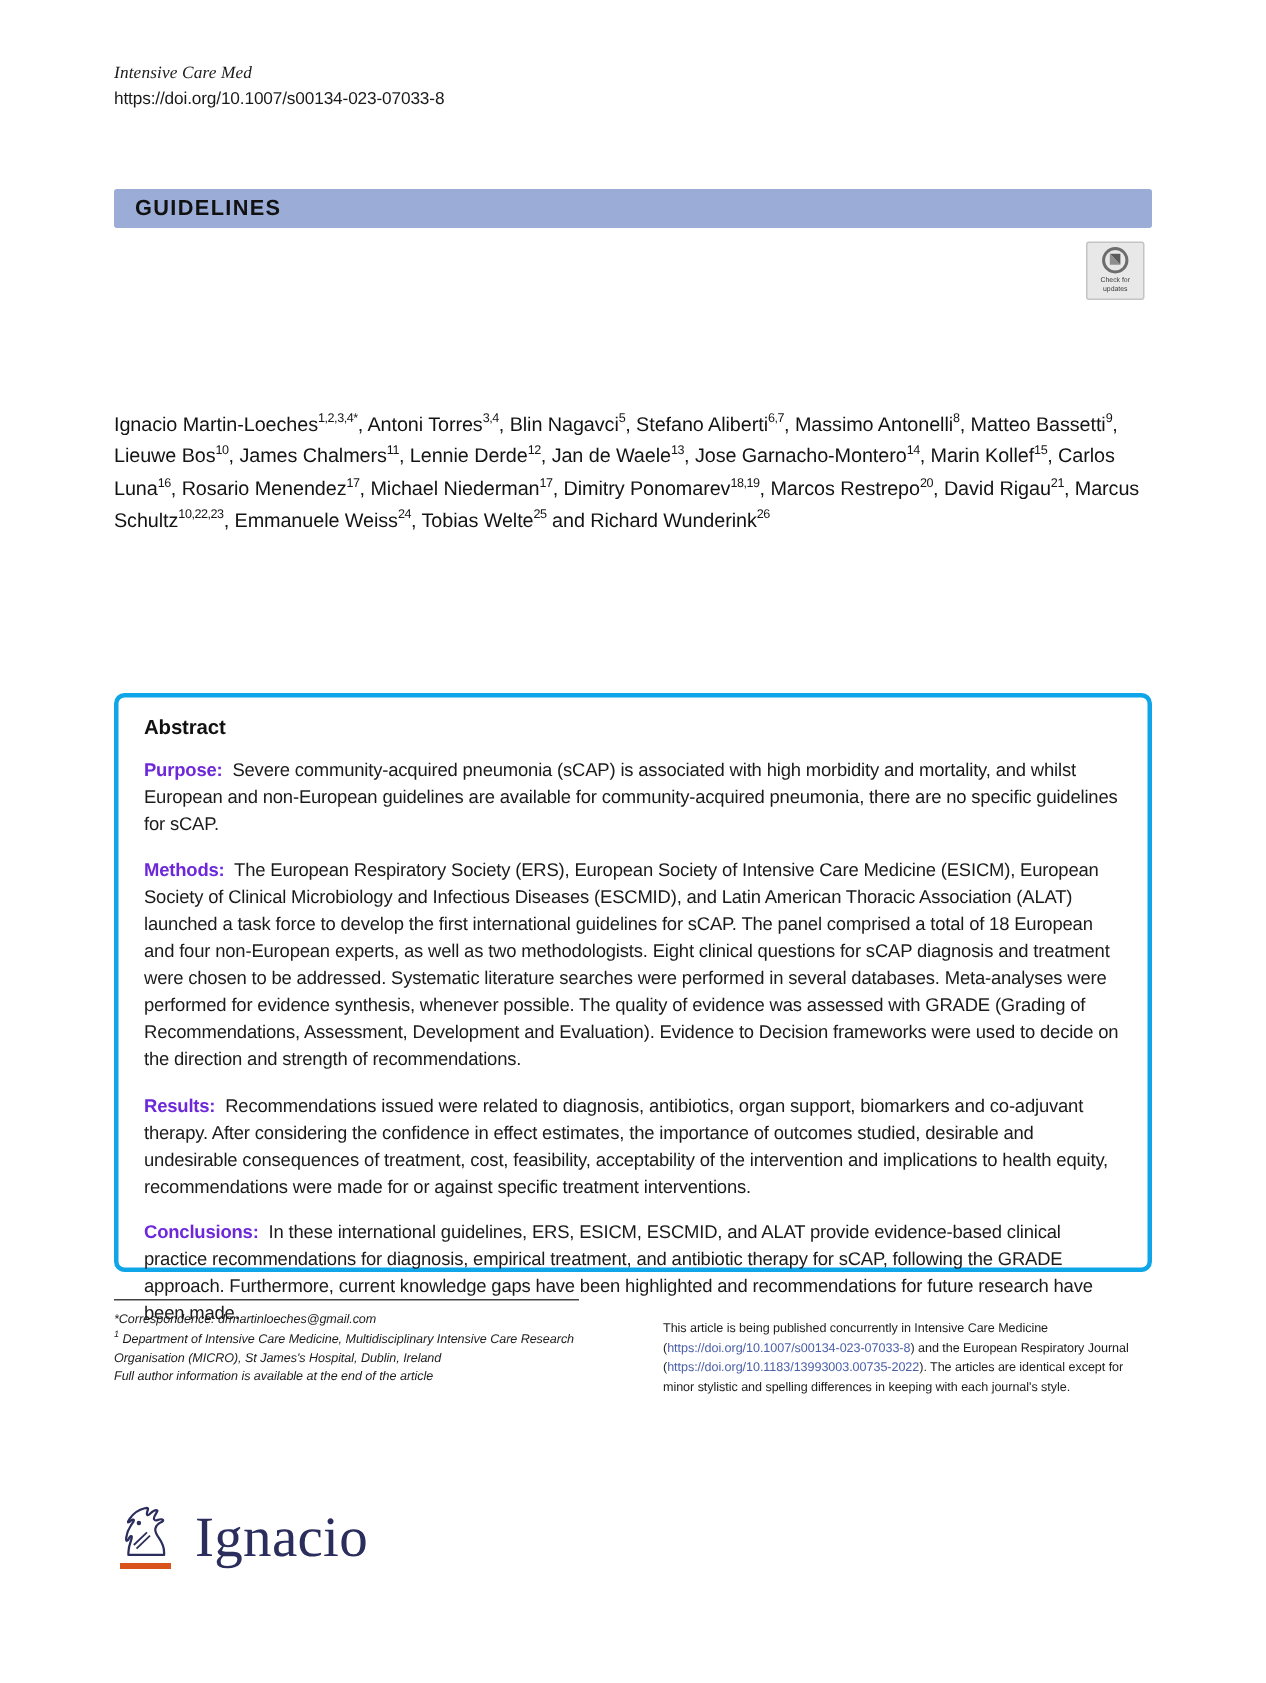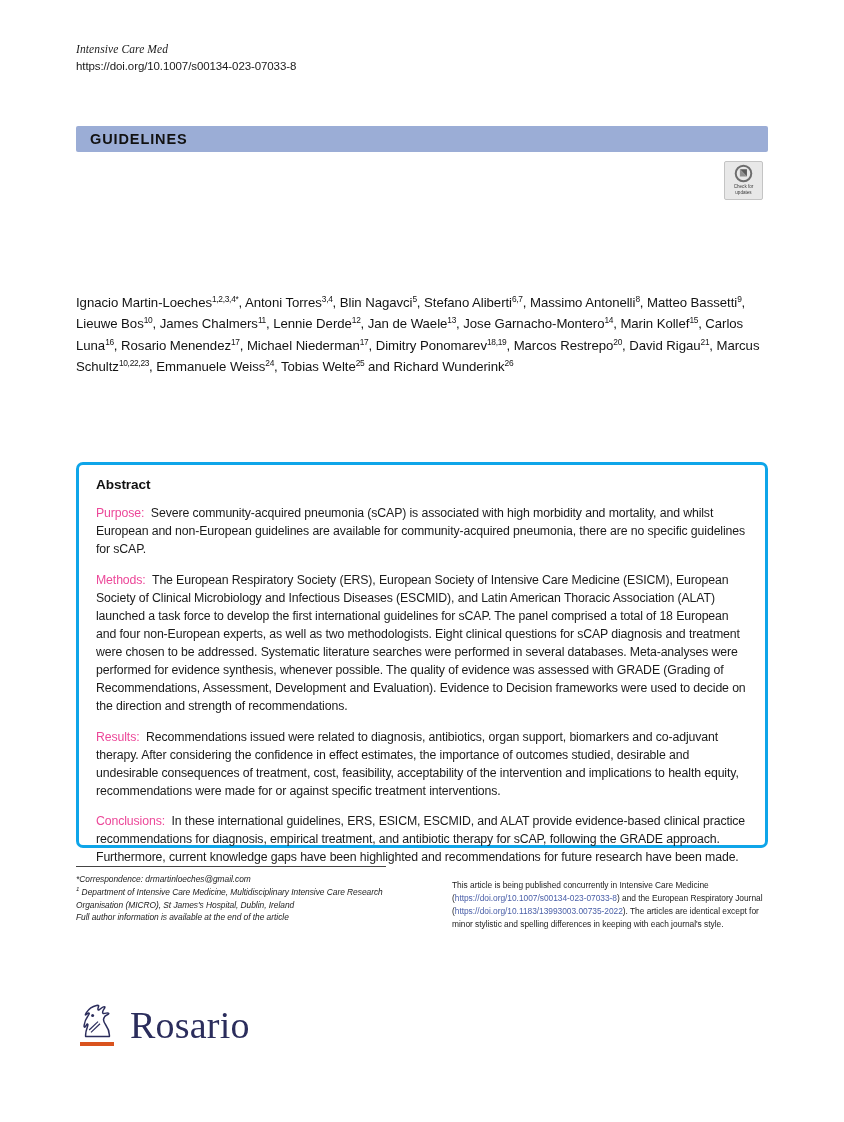--- a/index.html
+++ b/index.html
@@ -98,21 +98,21 @@
     color: #3a3a3a;
     line-height: 1.25;
     text-align: center;
     margin-top: 1px;
   }
 
   
   .authors {
     position: absolute;
     left: 76px;
-    top: 292px;
+    top: 272px;
     width: 690px;
     font-size: 13.2px;
     line-height: 1.62;
     color: #131313;
     letter-spacing: -0.05px;
   }
   .authors sup {
     font-size: 8.4px;
     vertical-align: super;
     line-height: 0;
@@ -152,22 +152,22 @@
   .abstract-para {
     font-size: 12.3px;
     line-height: 1.47;
     color: #1b1b1b;
     margin-bottom: 9px;
     text-align: left;
     letter-spacing: -0.12px;
   }
   .abstract-para:last-child { margin-bottom: 0; }
   .abstract-para b {
-    font-weight: normal;
-    color: #ec4899;
+    font-weight: bold;
+    color: #6d28d9;
   }
 
   
   .footnote-left {
     position: absolute;
     left: 76px;
     top: 866px;
     width: 330px;
     font-style: italic;
   }
@@ -185,21 +185,21 @@
   }
   .footnote-text sup {
     font-size: 6px;
     vertical-align: super;
     line-height: 0;
   }
   .footnote-gap { height: 11px; }
 
   .footnote-right {
     position: absolute;
-    left: 452px;
+    left: 442px;
     top: 879px;
     width: 320px;
     font-size: 8.4px;
     line-height: 1.55;
     color: #1c1c1c;
     letter-spacing: -0.03px;
   }
   .doi-link { color: #4a5fa8; }
 
   
@@ -288,16 +288,16 @@
   <div class="springer-logo">
     <div class="springer-mark">
       <svg width="46" height="46" viewBox="0 0 46 46">
         <path d="M20.5 5.5 C16.5 6.4 12.8 9.0 10.4 12.6 C9.6 13.8 9.1 14.7 9.4 14.9 C9.7 15.1 10.6 14.4 11.6 13.6 C12.4 13.0 13.0 12.9 13.2 13.3 C13.4 13.7 13.0 14.5 12.2 15.6 C10.0 18.6 8.6 21.8 8.2 25.0 C8.0 26.6 8.1 27.2 8.6 27.2 C9.0 27.2 9.5 26.6 10.0 25.6 C10.8 24.1 11.4 23.7 11.8 24.3 C12.0 24.7 11.8 25.8 11.2 27.4 C10.2 30.1 9.6 33.0 9.6 35.0 L9.6 36.6 L33.4 36.6 L33.4 35.0 C33.4 31.8 32.3 28.7 29.9 25.3 C27.8 22.3 27.2 20.8 27.6 19.0 C28.0 17.2 29.4 15.6 31.3 14.8 C32.4 14.3 32.9 13.8 32.7 13.4 C32.4 12.8 30.6 12.8 28.7 13.4 C27.6 13.7 27.2 13.6 26.8 13.0 C26.3 12.2 26.6 11.2 27.9 9.2 C28.7 8.0 29.1 7.1 28.8 6.9 C28.0 6.4 25.9 7.4 24.2 9.0 C22.9 10.2 22.5 10.3 22.1 9.8 C21.8 9.4 21.9 8.4 22.4 7.0 C23.0 5.4 22.9 5.0 20.5 5.5 Z" fill="none" stroke="#2b2d5c" stroke-width="1.5" stroke-linejoin="round"></path>
         <circle cx="16.6" cy="15.4" r="1.5" fill="#2b2d5c"></circle>
         <path d="M13.2 30.0 L22.0 21.6" stroke="#2b2d5c" stroke-width="1.2" fill="none"></path>
         <path d="M15.0 32.4 L24.0 23.8" stroke="#2b2d5c" stroke-width="1.2" fill="none"></path>
       </svg>
       <div class="springer-bar"></div>
     </div>
-    <div class="springer-word">Rosario</div>
+    <div class="springer-word">Ignacio</div>
   </div>
 
 </div>
 
 </body></html>

